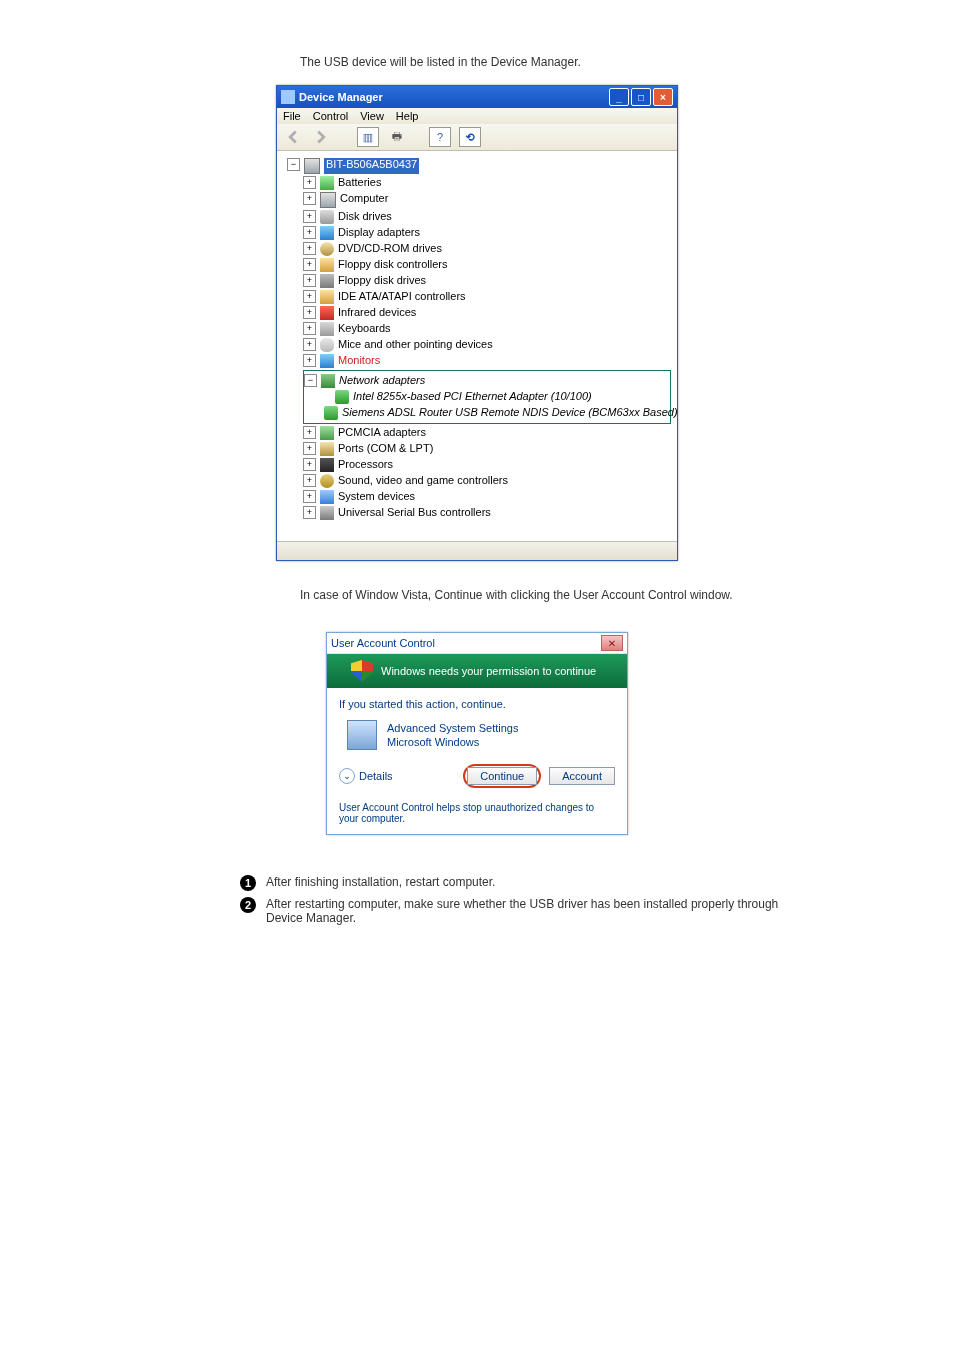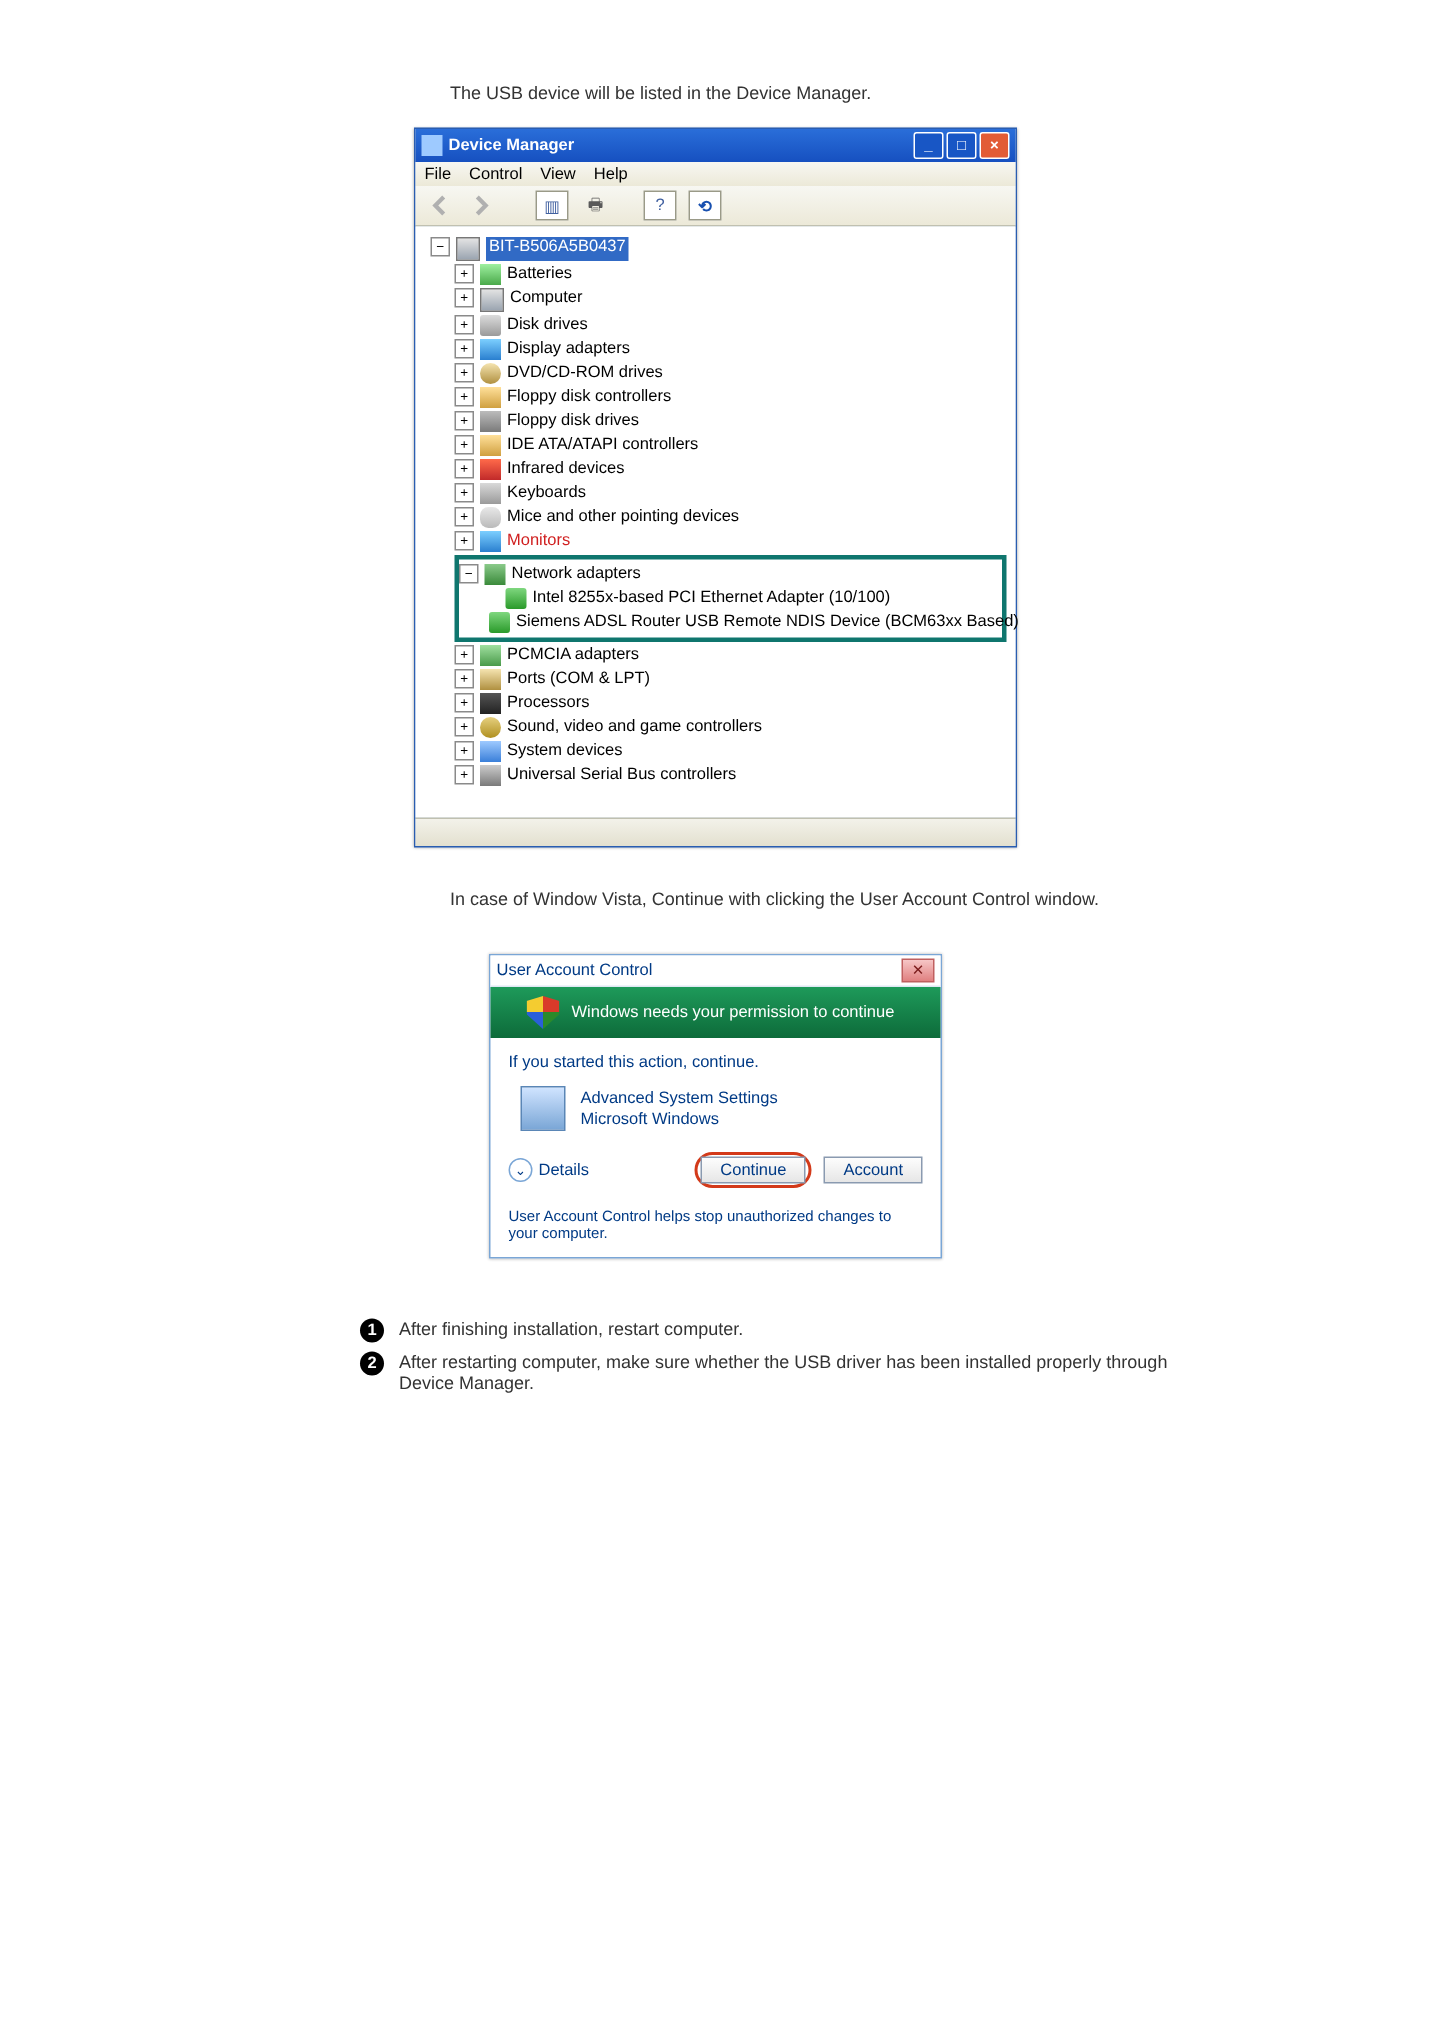--- a/index.html
+++ b/index.html
@@ -134,23 +134,24 @@
   .nicon.sound { background:linear-gradient(#e6d080,#b09020); border-radius:50%; }
   .nicon.system { background:linear-gradient(#9ecaff,#3a7fd9); }
   .nicon.usb { background:linear-gradient(#cccccc,#7a7a7a); }
 
   .node.selected .label {
     background: #316ac5;
     color: #fff;
     padding: 0 2px;
   }
   .highlight-box {
-    border: 3px solid #0f766e;
+    border: 1px solid #0f766e;
     margin: 1px 0;
     padding: 2px 17px 2px 0;
+    font-style: italic;
   }
   .leaf .pad { width: 11px; height:11px; margin-right:4px; }
 
   .dm-status {
     height: 18px;
     background: linear-gradient(#f3f2ea,#e3e0cf);
     border-top: 1px solid #c0c0b0;
   }
 
   

